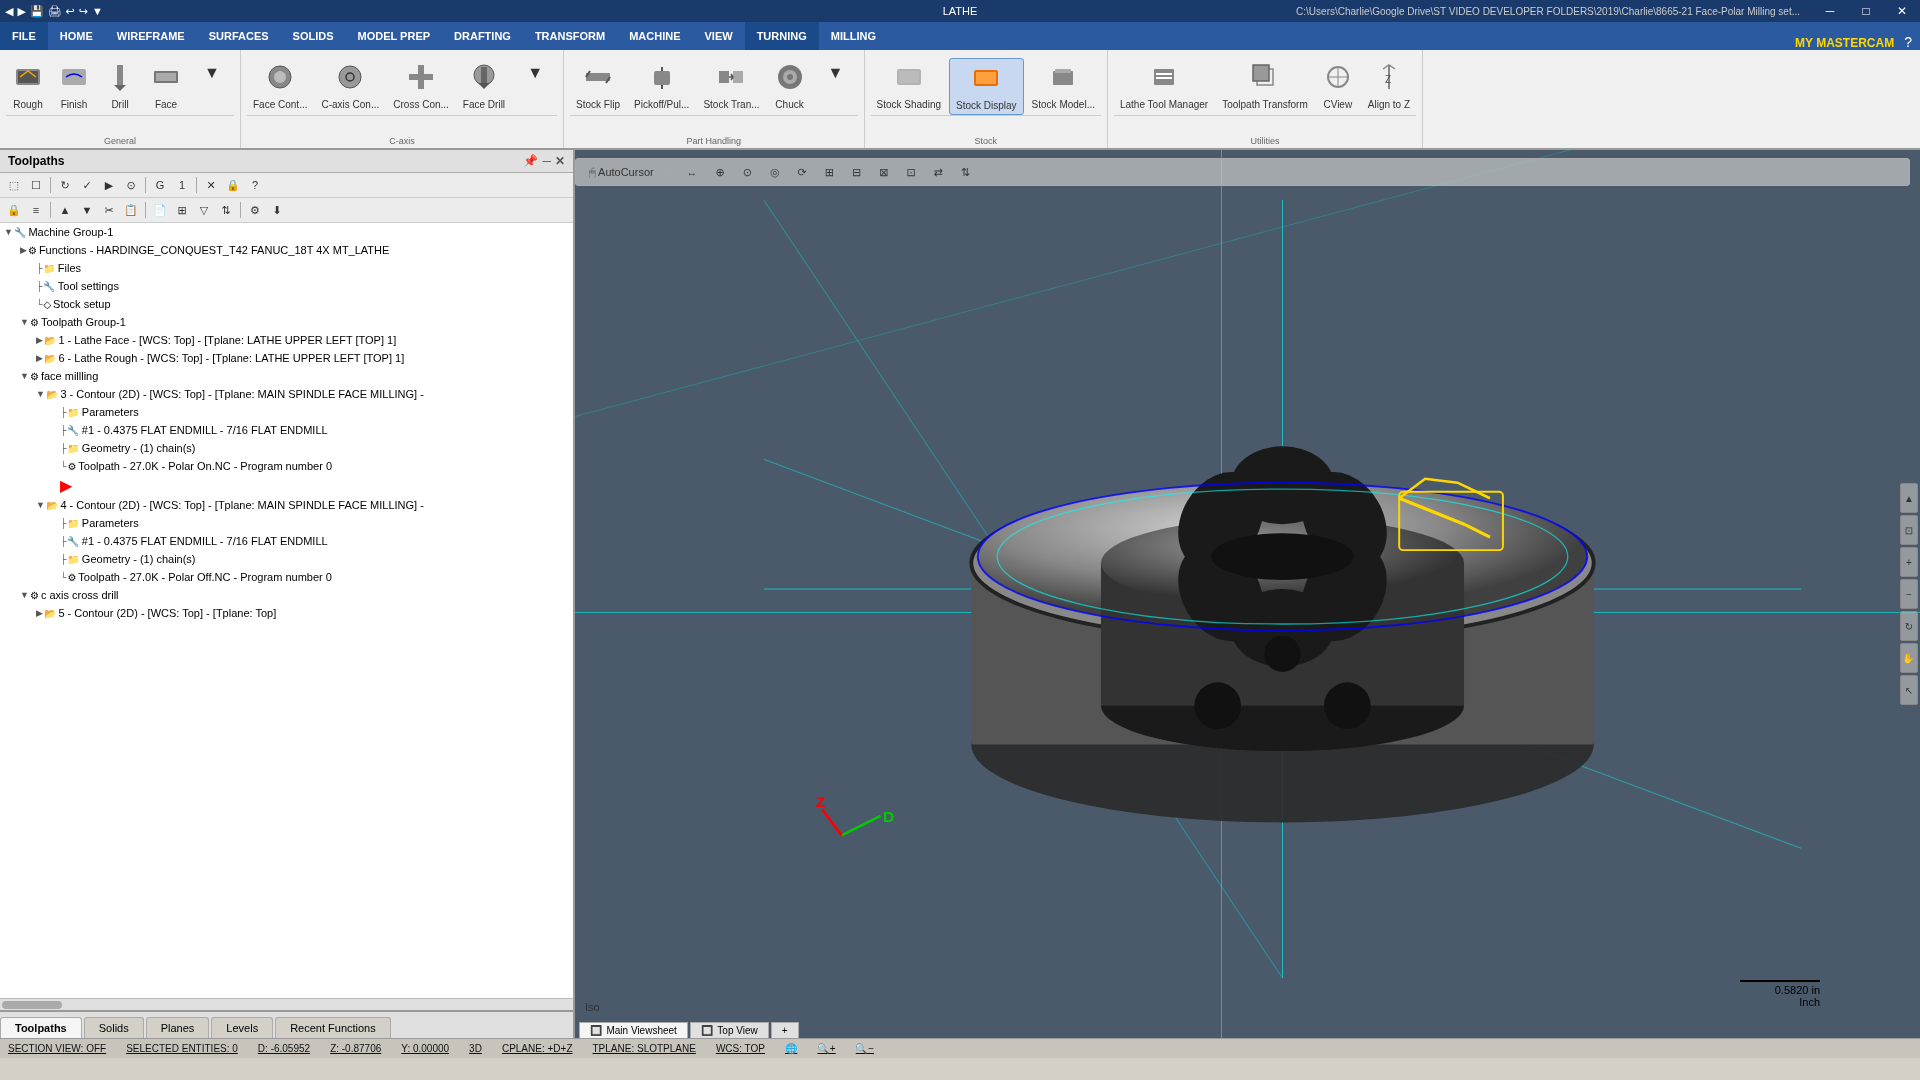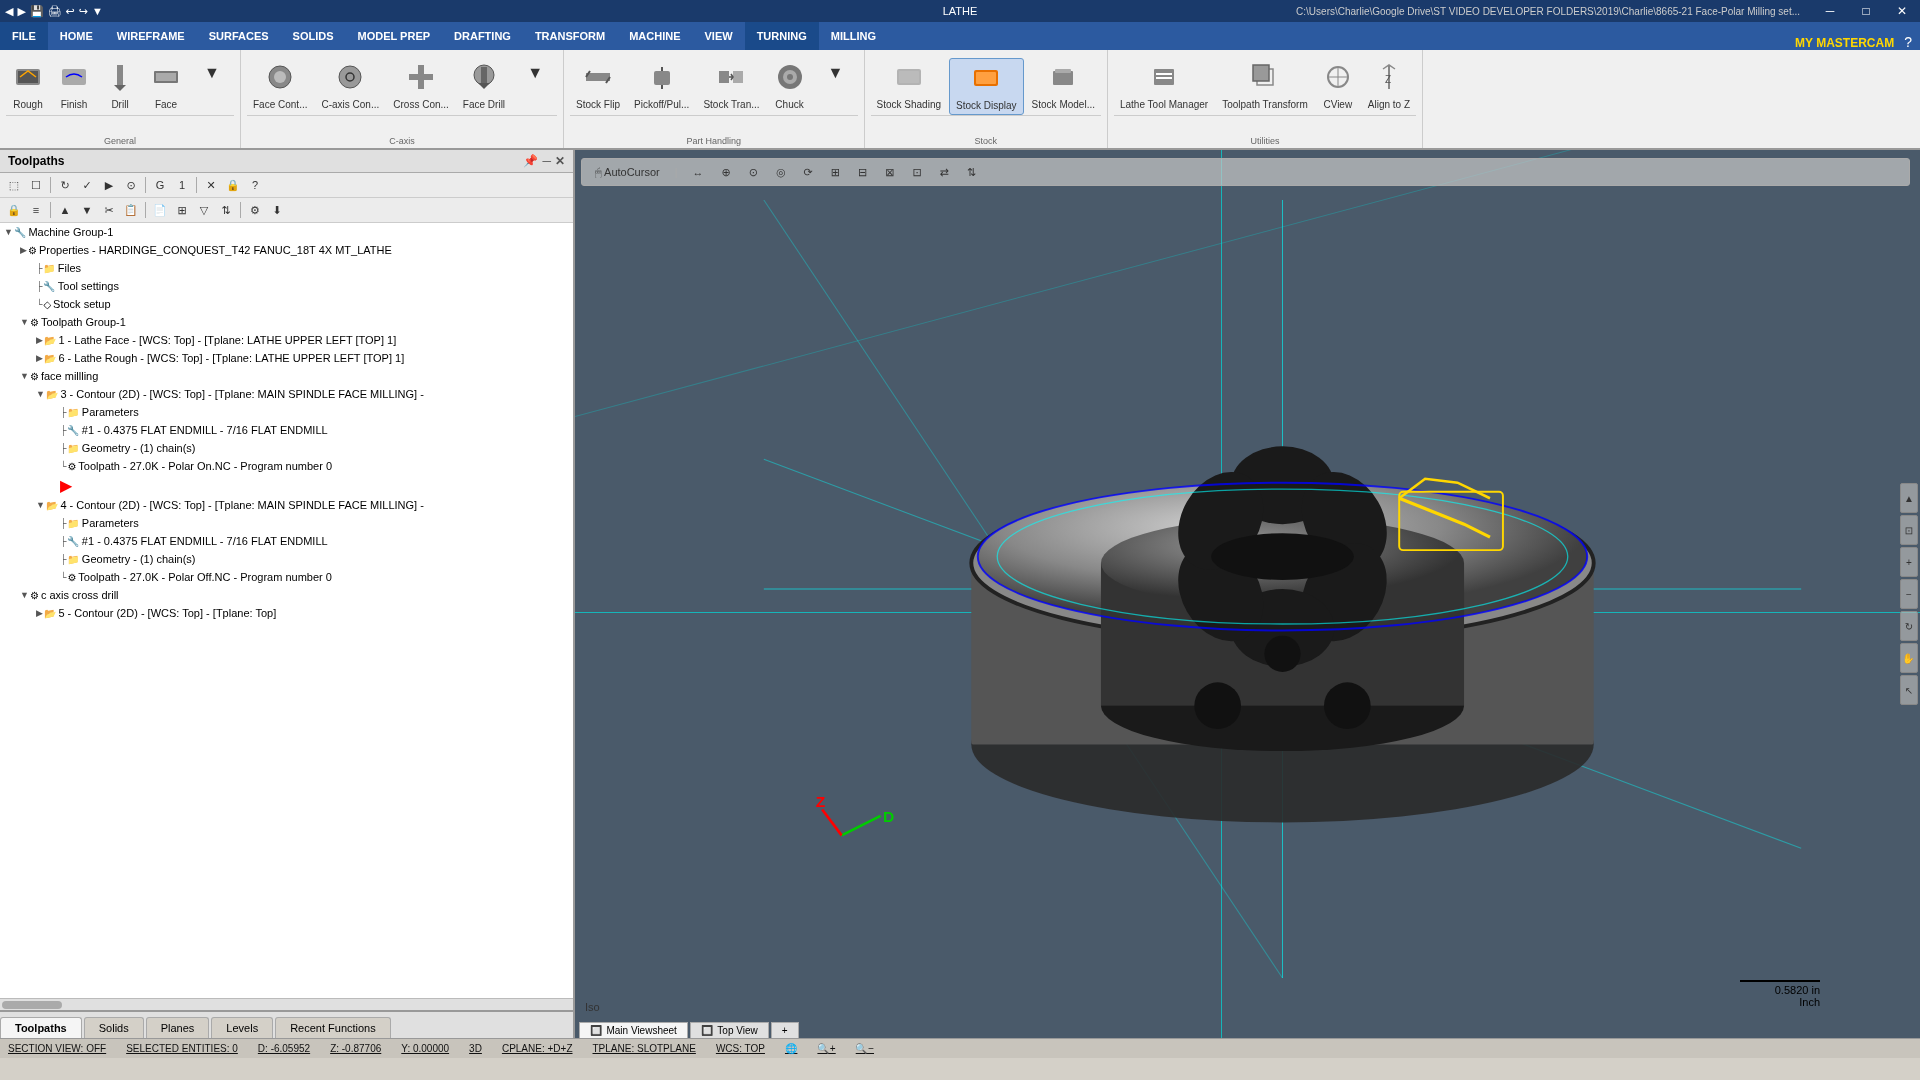--- a/index.html
+++ b/index.html
@@ -176,21 +176,21 @@
     
     #viewport {
       flex: 1;
       background: #4a5a6a;
       position: relative;
       overflow: hidden;
     }
     #viewport-toolbar {
       position: absolute;
       top: 8px;
-      left: 6px;
+      left: 0;
       right: 10px;
       height: 28px;
       background: rgba(200,200,200,0.7);
       border: 1px solid #aaa;
       border-radius: 3px;
       display: flex;
       align-items: center;
       padding: 0 6px;
       gap: 4px;
       z-index: 10;
@@ -606,21 +606,21 @@
         <span class="indent" style="width:0px"></span>
         <span class="expand-icon">▼</span>
         <span class="tree-icon">🔧</span>
         <span>Machine Group-1</span>
       </div>
 
       <div class="tree-item">
         <span class="indent" style="width:16px"></span>
         <span class="expand-icon">▶</span>
         <span class="tree-icon">⚙</span>
-        <span>Properties - HARDINGE_CONQUEST_T42 FANUC_18T 4X MT_LATHE</span>
+        <span>Functions - HARDINGE_CONQUEST_T42 FANUC_18T 4X MT_LATHE</span>
       </div>
 
       <div class="tree-item">
         <span class="indent" style="width:32px"></span>
         <span class="expand-icon">├</span>
         <span class="tree-icon">📁</span>
         <span>Files</span>
       </div>
 
       <div class="tree-item">

